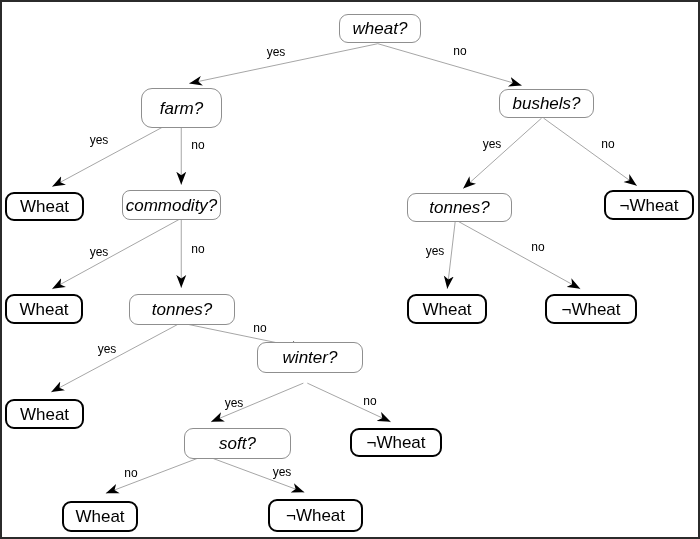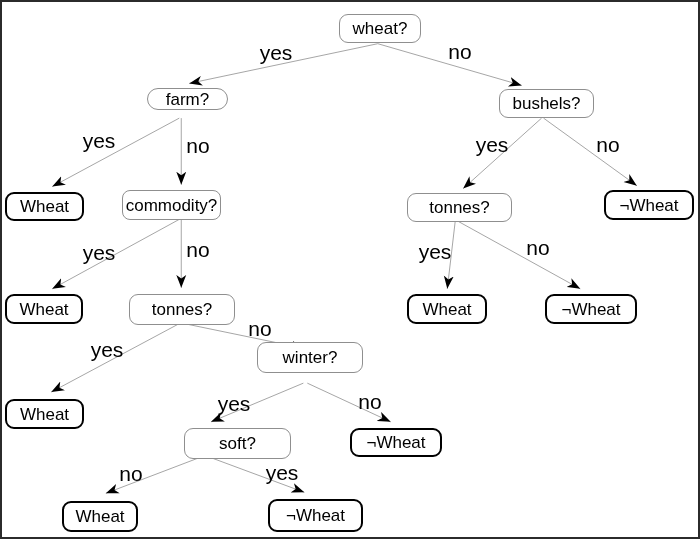--- a/index.html
+++ b/index.html
@@ -29,26 +29,26 @@
     background: var(--bg, #ffffff);
     border-radius: 9px;
     display: flex;
     align-items: center;
     justify-content: center;
     font-size: 17px;
     color: var(--text-color, #000000);
     line-height: 1;
     white-space: nowrap;
   }
-  .node.question { border: 1.5px solid var(--question-border, #8f8f8f); }
+  .node.question { border: 1.5px solid var(--question-border, #8f8f8f); font-style: italic; }
   .node.leaf     { border: 2.5px solid var(--leaf-border, #000000); }
   .edge-label {
     position: absolute;
     transform: translate(-50%, -50%);
-    font-size: 21px;
+    font-size: 12px;
     color: var(--text-color, #000000);
     line-height: 1;
     white-space: nowrap;
   }
 </style>
 </head>
 <body>
 
 <div id="frame">
   <svg id="edges-layer" width="700" height="539" viewBox="0 0 700 539" xmlns="http://www.w3.org/2000/svg">
@@ -73,21 +73,21 @@
         <line x1="543" y1="117" x2="464" y2="188" class="edge-line" marker-end="url(#arrowhead)"></line>
         <line x1="545" y1="117" x2="639" y2="185" class="edge-line" marker-end="url(#arrowhead)"></line>
         <line x1="456" y1="221" x2="448" y2="289" class="edge-line" marker-end="url(#arrowhead)"></line>
         <line x1="459" y1="221" x2="582" y2="289" class="edge-line" marker-end="url(#arrowhead)"></line>
       </g>
   </svg>
   <div id="nodes-layer">
       <div class="node question" style="left: 337px; top: 12px; width: 82px; height: 29px;">
         <span>wheat?</span>
       </div>
-      <div class="node question" style="left: 145px; top: 86px; width: 81px; height: 22px; border-radius: 11px;">
+      <div class="node question" style="left: 139px; top: 86px; width: 81px; height: 40px; border-radius: 11px;">
         <span>farm?</span>
       </div>
       <div class="node question" style="left: 497px; top: 87px; width: 95px; height: 29px; text-align: right;">
         <span>bushels?</span>
       </div>
       <div class="node leaf" style="left: 3px; top: 190px; width: 79px; height: 29px;">
         <span>Wheat</span>
       </div>
       <div class="node question" style="left: 120px; top: 188px; width: 99px; height: 30px; border-radius: 8px;">
         <span>commodity?</span>

